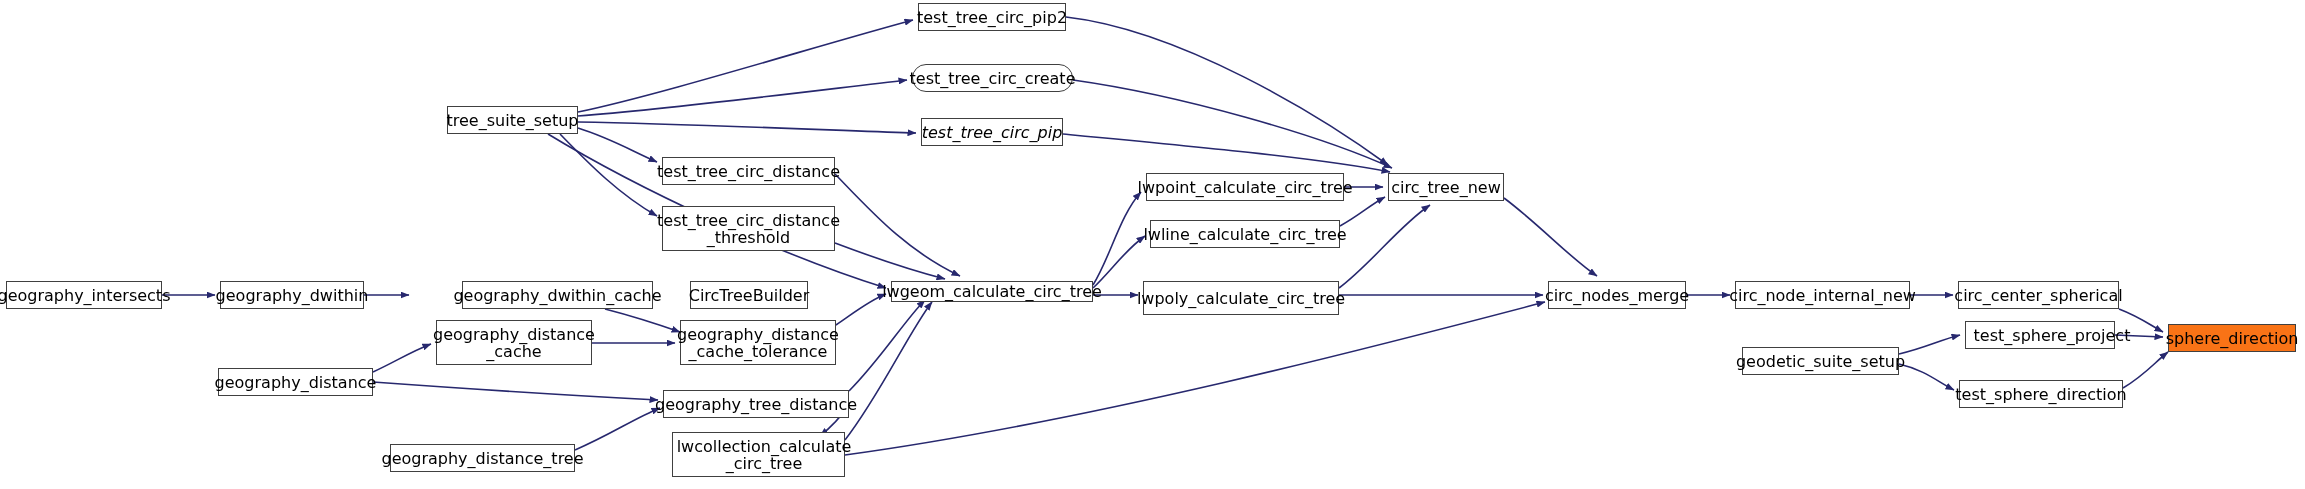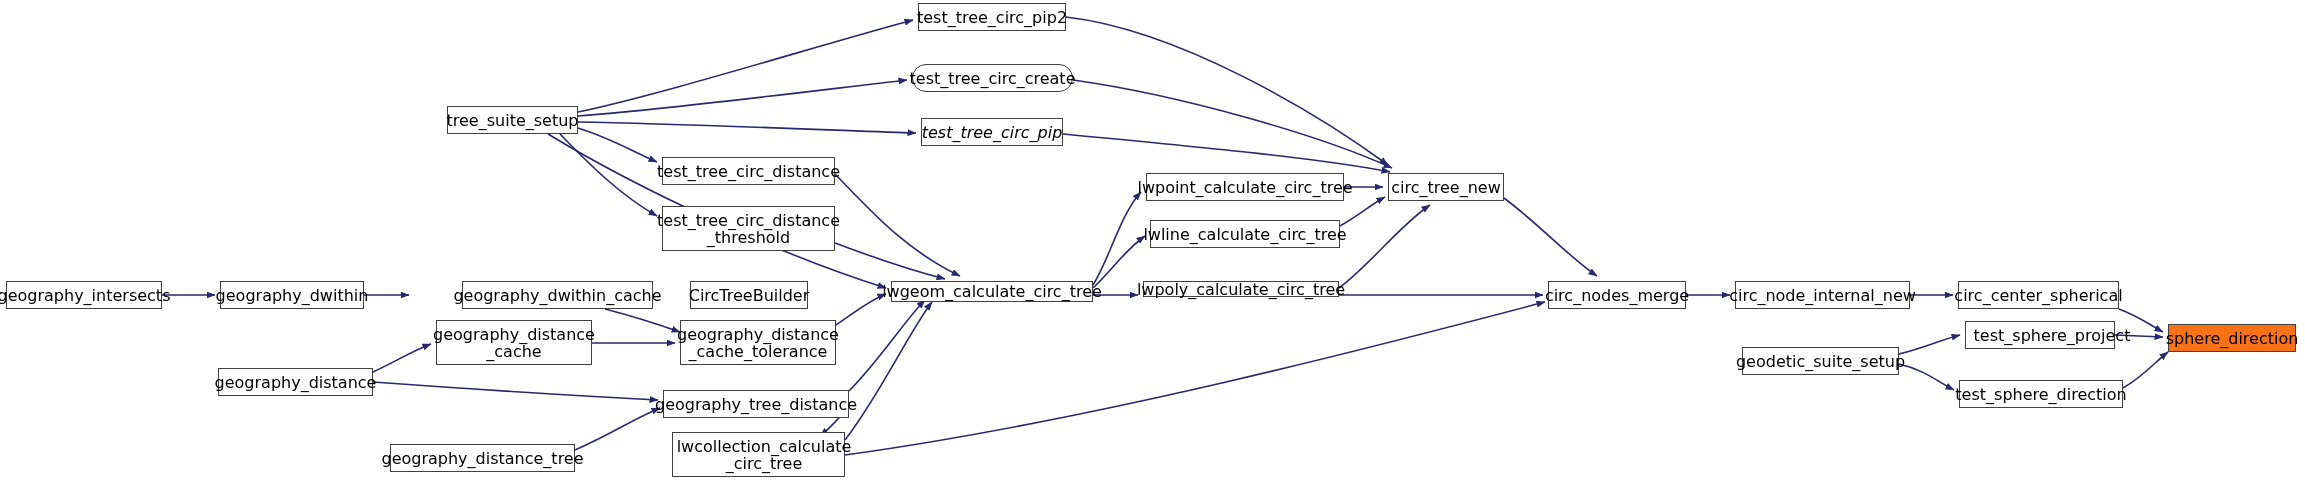--- a/index.html
+++ b/index.html
@@ -106,21 +106,21 @@
       <div class="node" style="left: 662px; top: 206px; width: 173px; height: 45px; background: rgb(255, 255, 255); border-color: rgb(64, 64, 64);">test_tree_circ_distance
 _threshold</div>
       <div class="node" style="left: 1146px; top: 173px; width: 198px; height: 28px; background: rgb(255, 255, 255); border-color: rgb(64, 64, 64);">lwpoint_calculate_circ_tree</div>
       <div class="node" style="left: 1388px; top: 173px; width: 116px; height: 28px; background: rgb(255, 255, 255); border-color: rgb(64, 64, 64);">circ_tree_new</div>
       <div class="node" style="left: 1150px; top: 220px; width: 190px; height: 28px; background: rgb(255, 255, 255); border-color: rgb(64, 64, 64);">lwline_calculate_circ_tree</div>
       <div class="node" style="left: 6px; top: 281px; width: 156px; height: 28px; background: rgb(255, 255, 255); border-color: rgb(64, 64, 64);">geography_intersects</div>
       <div class="node" style="left: 220px; top: 281px; width: 144px; height: 28px; background: rgb(255, 255, 255); border-color: rgb(64, 64, 64);">geography_dwithin</div>
       <div class="node" style="left: 414px; top: 281px; width: 191px; height: 28px; background: rgb(255, 255, 255); border-color: rgb(64, 64, 64); margin-left: 48px;">geography_dwithin_cache</div>
       <div class="node" style="left: 690px; top: 281px; width: 118px; height: 28px; background: rgb(255, 255, 255); border-color: rgb(64, 64, 64);">CircTreeBuilder</div>
       <div class="node" style="left: 891px; top: 281px; width: 202px; height: 21px; background: rgb(255, 255, 255); border-color: rgb(64, 64, 64);">lwgeom_calculate_circ_tree</div>
-      <div class="node" style="left: 1143px; top: 281px; width: 196px; height: 16px; background: rgb(255, 255, 255); border-color: rgb(64, 64, 64);">lwpoly_calculate_circ_tree</div>
+      <div class="node" style="left: 1143px; top: 281px; width: 196px; height: 34px; background: rgb(255, 255, 255); border-color: rgb(64, 64, 64);">lwpoly_calculate_circ_tree</div>
       <div class="node" style="left: 1548px; top: 281px; width: 138px; height: 28px; background: rgb(255, 255, 255); border-color: rgb(64, 64, 64);">circ_nodes_merge</div>
       <div class="node" style="left: 1735px; top: 281px; width: 175px; height: 28px; background: rgb(255, 255, 255); border-color: rgb(64, 64, 64);">circ_node_internal_new</div>
       <div class="node" style="left: 1958px; top: 281px; width: 161px; height: 28px; background: rgb(255, 255, 255); border-color: rgb(64, 64, 64);">circ_center_spherical</div>
       <div class="node highlight" style="left: 2168px; top: 324px; width: 128px; height: 28px; background: #f97316; border-color: rgb(64, 64, 64);">sphere_direction</div>
       <div class="node" style="left: 436px; top: 320px; width: 156px; height: 45px; background: rgb(255, 255, 255); border-color: rgb(64, 64, 64);">geography_distance
 _cache</div>
       <div class="node" style="left: 680px; top: 320px; width: 156px; height: 45px; background: rgb(255, 255, 255); border-color: rgb(64, 64, 64);">geography_distance
 _cache_tolerance</div>
       <div class="node" style="left: 218px; top: 368px; width: 155px; height: 28px; background: rgb(255, 255, 255); border-color: rgb(64, 64, 64);">geography_distance</div>
       <div class="node" style="left: 663px; top: 390px; width: 186px; height: 28px; background: rgb(255, 255, 255); border-color: rgb(64, 64, 64);">geography_tree_distance</div>

